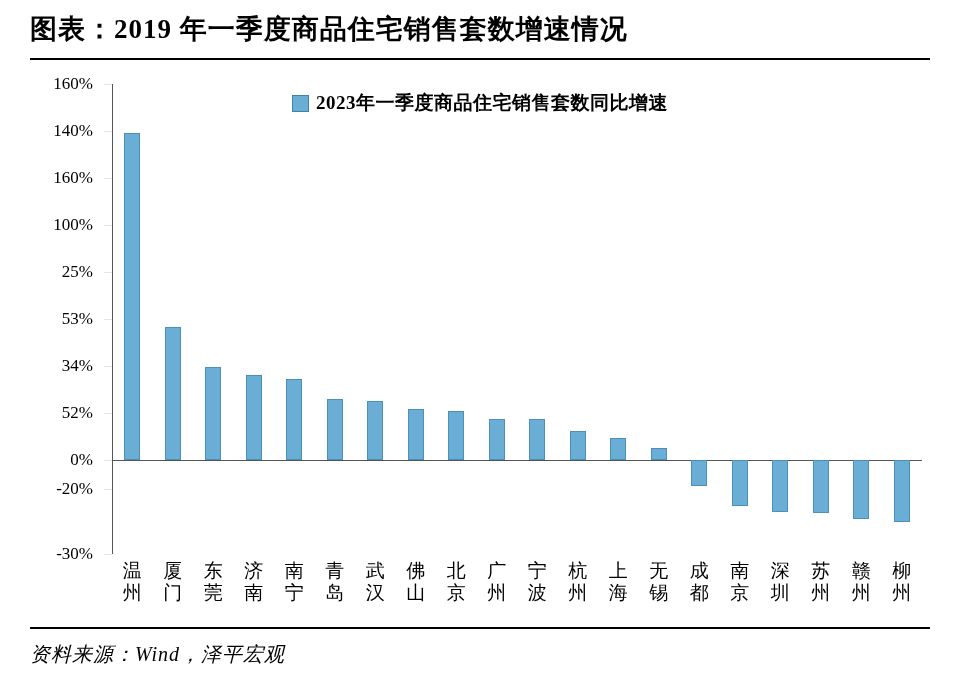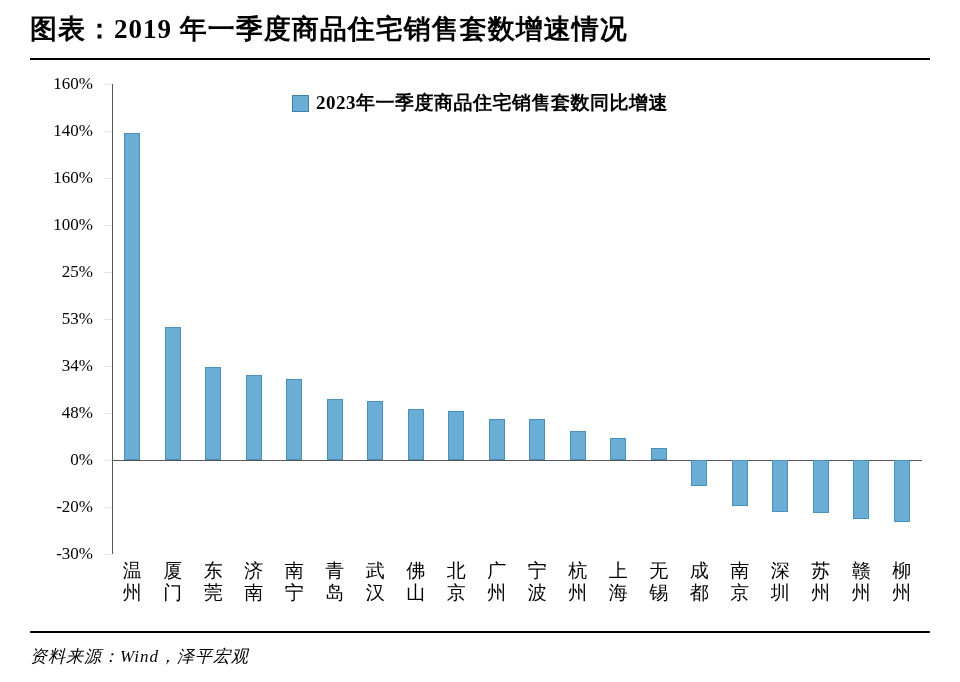--- a/index.html
+++ b/index.html
@@ -41,21 +41,21 @@
     position: absolute;
     left: 30px;
     right: 30px;
     bottom: 14px;
     border-top: 2px solid #000;
     padding-top: 12px;
   }
   .source {
     font-family: "Liberation Serif", serif;
     font-style: italic;
-    font-size: 17px;
+    font-size: 20px;
     letter-spacing: 1px;
   }
   
   .chart-area {
     position: absolute;
     left: 30px;
     top: 66px;
     width: 900px;
     height: 550px;
   }
@@ -188,26 +188,26 @@
           <div class="tick" style="top: 188px;">
             <div class="tick-label">25%</div>
           </div>
           <div class="tick" style="top: 235px;">
             <div class="tick-label">53%</div>
           </div>
           <div class="tick" style="top: 282px;">
             <div class="tick-label">34%</div>
           </div>
           <div class="tick" style="top: 329px;">
-            <div class="tick-label">48%</div>
+            <div class="tick-label">52%</div>
           </div>
           <div class="tick" style="top: 376px;">
             <div class="tick-label">0%</div>
           </div>
-          <div class="tick" style="top: 423px;">
+          <div class="tick" style="top: 405px;">
             <div class="tick-label">-20%</div>
           </div>
           <div class="tick" style="top: 470px;">
             <div class="tick-label">-30%</div>
           </div>
         </div>
       <div class="zero-line" id="zeroline" style="top: 376px;"></div>
       <div class="bars" id="bars">
           <div class="bar" style="left: 12.15px; width: 16.2px; top: 49.35px; height: 326.65px; background: rgb(106, 174, 214);"></div>
           <div class="bar" style="left: 52.65px; width: 16.2px; top: 243.225px; height: 132.775px; background: rgb(106, 174, 214);"></div>

